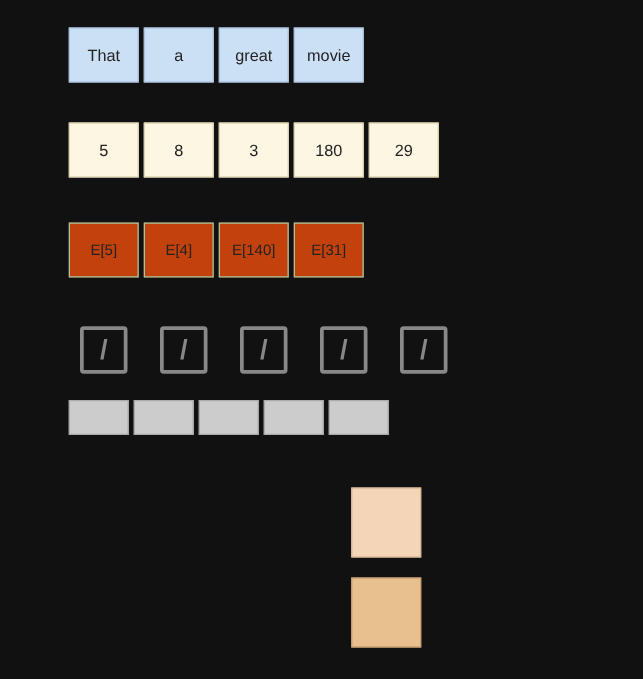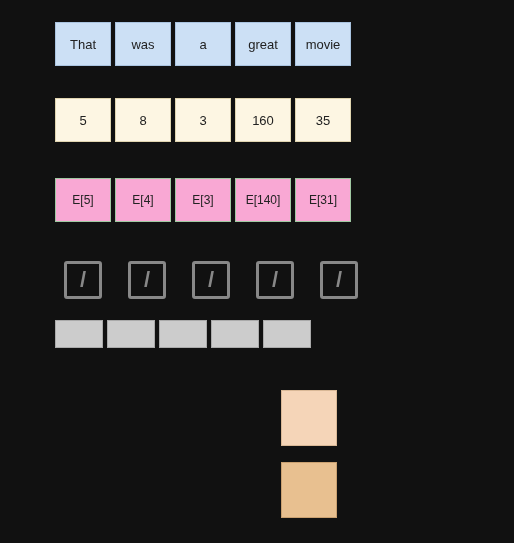--- a/index.html
+++ b/index.html
@@ -52,21 +52,21 @@
       font-size: 13px;
       color: #222;
     }
 
     
     .row3 {
       top: 178px;
       left: 55px;
     }
     .e-cell {
-      background: #f9a8d4;
+      background: #c2410c;
       border: 1px solid #a0c8a2;
       width: 56px;
       height: 44px;
       display: flex;
       align-items: center;
       justify-content: center;
       font-size: 12px;
       color: #222;
     }
 
@@ -147,23 +147,20 @@
     }
   </style>
 </head>
 <body>
 
 <div class="section row1">
   <div class="word-cell">
     <span>That</span>
   </div>
   <div class="word-cell">
-    <span>was</span>
-  </div>
-  <div class="word-cell">
     <span>a</span>
   </div>
   <div class="word-cell">
     <span>great</span>
   </div>
   <div class="word-cell">
     <span>movie</span>
   </div>
 </div>
 
@@ -171,36 +168,33 @@
   <div class="num-cell">
     <span>5</span>
   </div>
   <div class="num-cell">
     <span>8</span>
   </div>
   <div class="num-cell">
     <span>3</span>
   </div>
   <div class="num-cell">
-    <span>160</span>
-  </div>
-  <div class="num-cell">
-    <span>35</span>
+    <span>180</span>
+  </div>
+  <div class="num-cell">
+    <span>29</span>
   </div>
 </div>
 
 <div class="section row3">
   <div class="e-cell">
     <span>E[5]</span>
   </div>
   <div class="e-cell">
     <span>E[4]</span>
-  </div>
-  <div class="e-cell">
-    <span>E[3]</span>
   </div>
   <div class="e-cell">
     <span>E[140]</span>
   </div>
   <div class="e-cell">
     <span>E[31]</span>
   </div>
 </div>
 
 <div class="section row4-slashes">

